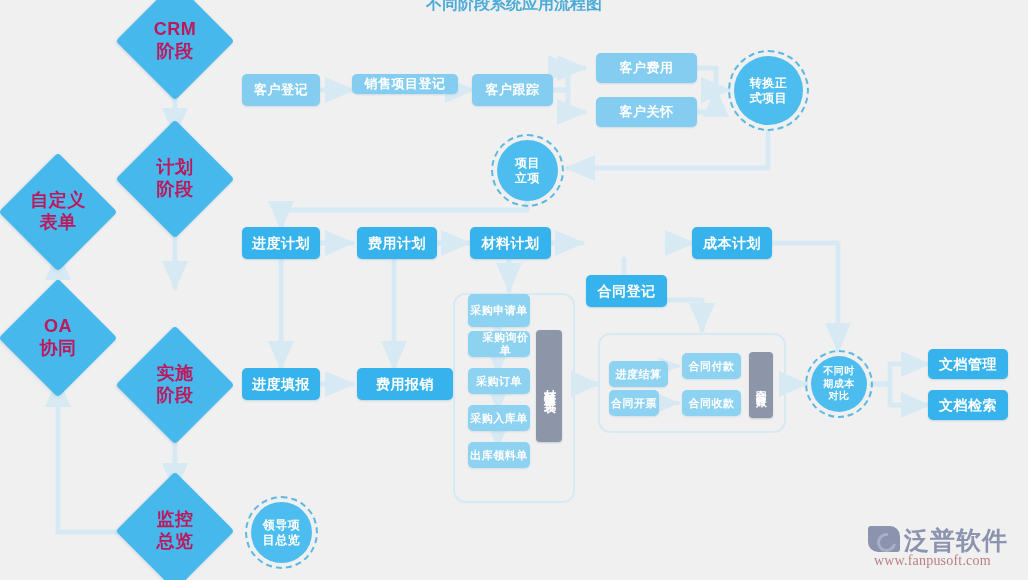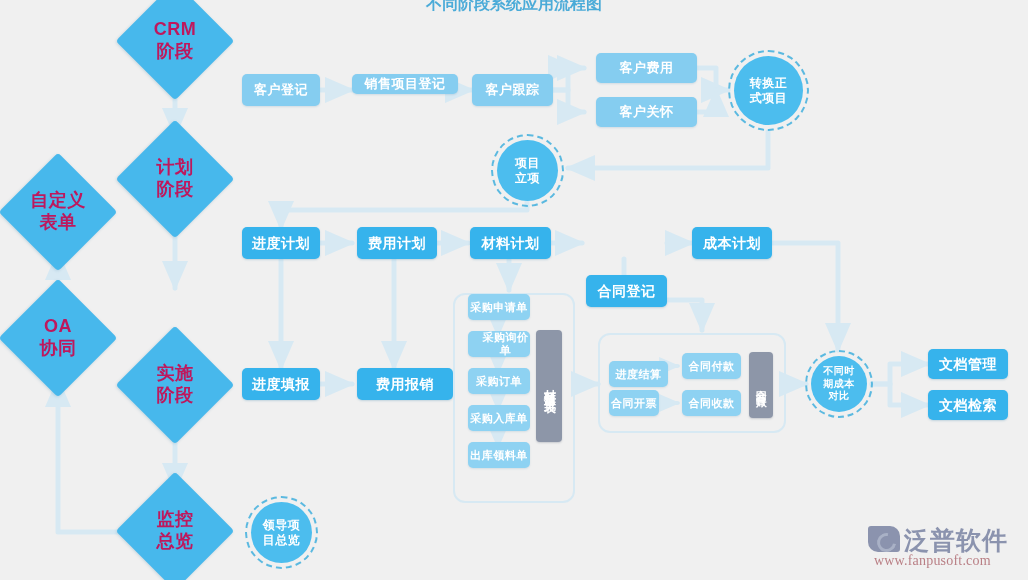--- a/index.html
+++ b/index.html
@@ -201,21 +201,21 @@
   <div class="node rect bright" style="left:357px;top:227px;width:80px;height:32px;">费用计划</div>
   <div class="node rect bright" style="left:470px;top:227px;width:81px;height:32px;">材料计划</div>
   <div class="node rect bright" style="left:586px;top:227px;width:81px;height:32px;margin-top:48px;">合同登记</div>
   <div class="node rect bright" style="left:692px;top:227px;width:80px;height:32px;">成本计划</div>
 
   <div class="node rect bright" style="left:242px;top:368px;width:78px;height:32px;">进度填报</div>
   <div class="node rect bright" style="left:357px;top:368px;width:96px;height:32px;">费用报销</div>
 
   <div class="group-outline" style="left:453px;top:293px;width:122px;height:210px;"></div>
 
-  <div class="node rect pale" style="left:468px;top:294px;width:62px;height:26px;">采购申请单</div>
+  <div class="node rect pale" style="left:468px;top:294px;width:62px;height:33px;">采购申请单</div>
   <div class="node rect pale" style="left:468px;top:331px;width:62px;height:26px;padding-left:13px;">采购询价单</div>
   <div class="node rect pale" style="left:468px;top:368px;width:62px;height:26px;">采购订单</div>
   <div class="node rect pale" style="left:468px;top:405px;width:62px;height:26px;">采购入库单</div>
   <div class="node rect pale" style="left:468px;top:442px;width:62px;height:26px;">出库领料单</div>
 
   <div class="node rect grey vert" style="left:536px;top:330px;width:26px;height:112px;">材料清单一览表</div>
 
   <div class="group-outline" style="left:598px;top:333px;width:188px;height:100px;"></div>
 
   <div class="node rect pale" style="left:609px;top:353px;width:59px;height:26px;margin-top:8px;">进度结算</div>

